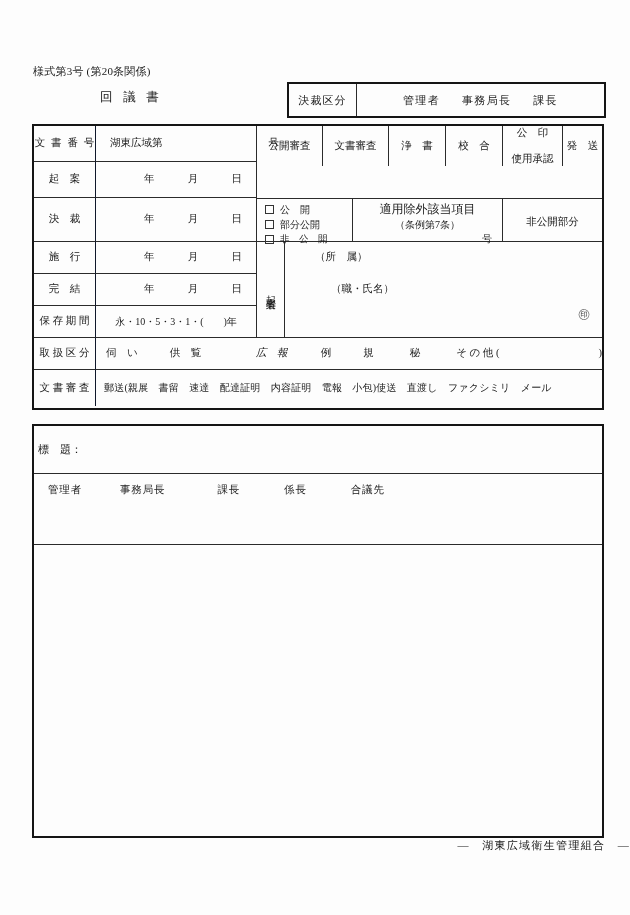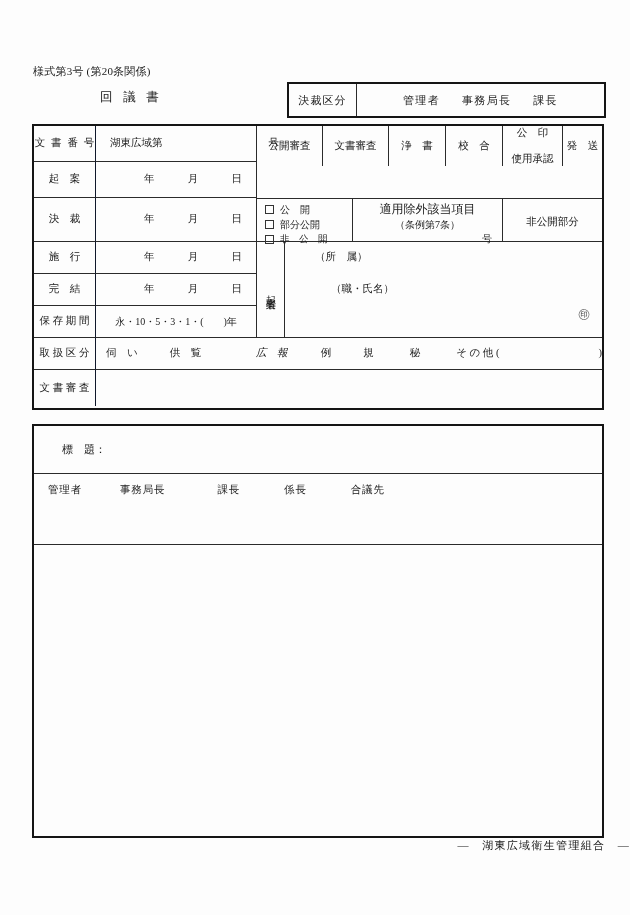--- a/index.html
+++ b/index.html
@@ -238,20 +238,21 @@
       <span style="width:42px;">伺　い</span>
       <span style="width:62px;margin-left:32px;">供　覧</span>
       <span style="width:52px;margin-left:40px;font-style:italic;">広　報</span>
       <span style="margin-left:26px;">例</span>
       <span style="margin-left:32px;">規</span>
       <span style="margin-left:36px;">秘</span>
       <span style="margin-left:36px;">そ の 他 (</span>
       <span style="margin-left:78px;">　　)</span>
     </div>
 
+    <div class="cell left" style="left:62px;right:0;top:244px;height:36px;padding-left:8px;font-size:10px;letter-spacing:0.02em;">郵送(親展　書留　速達　配達証明　内容証明　電報　小包)使送　直渡し　ファクシミリ　メール</div>
 
     <div class="cell hcol" style="left:223px;width:66px;">
       <span>公開審査</span>
     </div>
     <div class="cell hcol" style="left:289px;width:66px;">
       <span>文書審査</span>
     </div>
     <div class="cell hcol" style="left:355px;width:57px;">
       <span>浄　書</span>
     </div>
@@ -300,21 +301,21 @@
     <div class="abs bb" style="left:251px;right:0;top:116px;height:96px;box-sizing:border-box;">
       <div style="font-size:10.5px;padding:8px 0 0 30px;">（所　属）</div>
       <div style="font-size:10.5px;padding:18px 0 0 46px;">（職・氏名）</div>
       <div class="seal" style="text-align:right;padding:10px 12px 0 0;">㊞</div>
     </div>
 
   </div>
 
   <div class="abs thick" id="lower-box">
     <div class="cell left" id="subject-line">
-      <span style="padding-left:28px;">標　題：</span>
+      <span style="padding-left:4px;">標　題：</span>
     </div>
 
     <div class="abs" id="approval-row">
       <div class="inner">
         <span>管理者</span>
         <span>事務局長</span>
         <span style="margin-left:14px;">課長</span>
         <span style="margin-left:6px;">係長</span>
         <span style="margin-left:6px;">合議先</span>
       </div>

